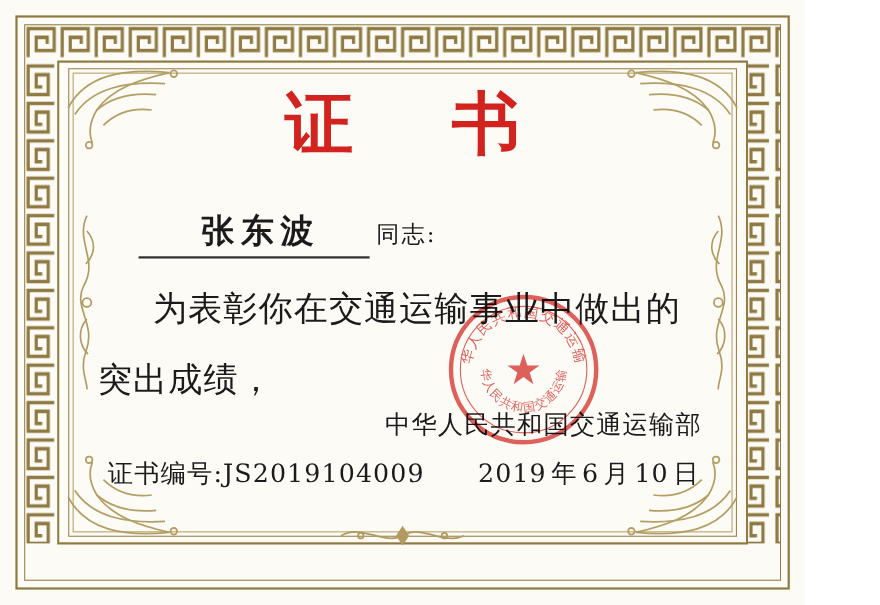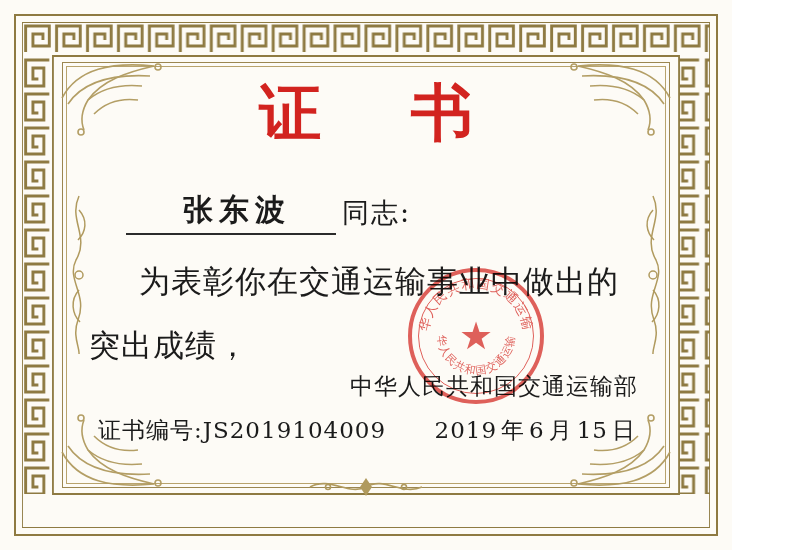--- a/index.html
+++ b/index.html
@@ -116,21 +116,21 @@
     font-size: 30px;
     font-weight: bold;
     color: #1b1b1b;
     letter-spacing: 6px;
     padding: 0 14px 2px 26px;
     border-bottom: 2px solid #2b2b2b;
     min-width: 170px;
     text-align: center;
   }
   .recipient-suffix {
-    font-size: 27px;
+    font-size: 21px;
     color: #1b1b1b;
     letter-spacing: 2px;
     margin-left: 6px;
   }
 
   .body-text {
     position: absolute;
     top: 180px;
     left: 19px;
     right: 24px;
@@ -339,18 +339,18 @@
         </text>
       </svg>
       <div class="star">★</div>
     </div>
 
     <div class="footer">
       <div class="cert-no">
         <span>证书编号:</span><span>JS2019104009</span>
       </div>
       <div class="date-line">
-        <span>2019</span><span>年</span><span>6</span><span>月</span><span>15</span><span>日</span>
+        <span>2019</span><span>年</span><span>6</span><span>月</span><span>10</span><span>日</span>
       </div>
     </div>
 
   </div>
 </div>
 
 </body></html>

